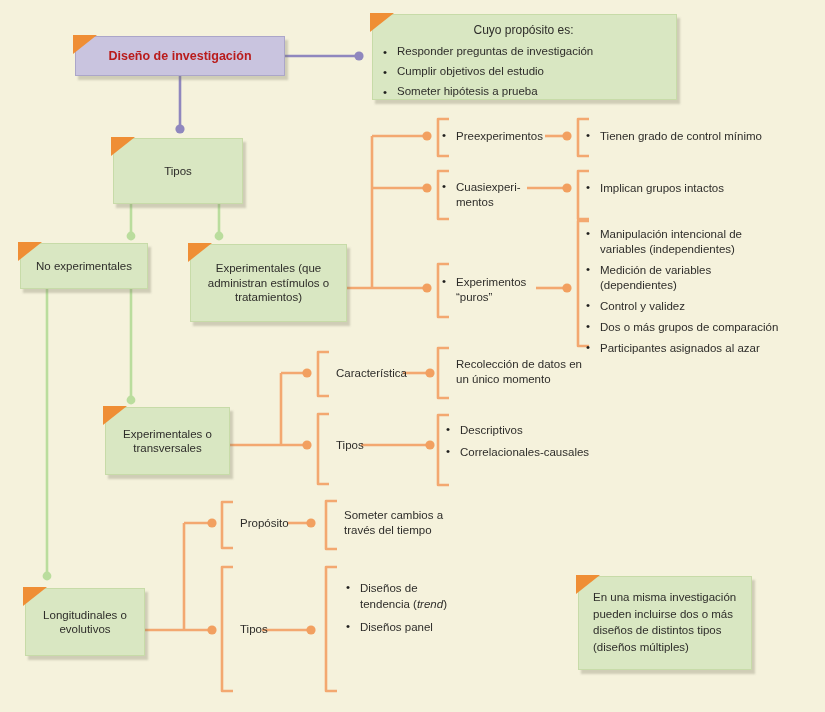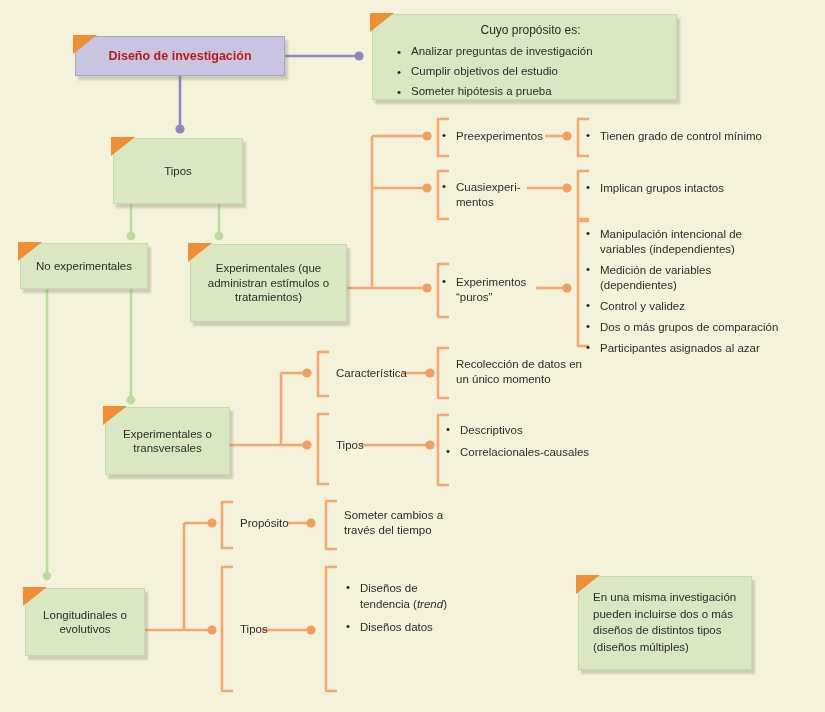--- a/index.html
+++ b/index.html
@@ -17,21 +17,21 @@
     box-shadow:3px 4px 2px rgba(120,118,95,.30);
     font-size:11.5px;line-height:14.5px;box-sizing:border-box;padding:4px 8px;
   }
   .box.purple{background:#C9C4DF;border-color:#ABA6C9;color:#b91c1c;font-weight:bold;font-size:12.5px;}
   .corner::before{
     content:"";position:absolute;top:-2px;left:-3px;width:0;height:0;
     border-top:19px solid #EF8E35;border-right:24px solid transparent;
   }
   .box.block{display:block;text-align:left;}
   
-  .purpose{padding:8px 10px 6px 22px;}
+  .purpose{padding:8px 10px 6px 8px;}
   .purpose .head{text-align:center;font-size:12px;margin:0 0 3px 0;}
   
   .note{padding:12px 10px 8px 14px;line-height:16.5px;}
   
   .label{position:absolute;font-size:11.5px;line-height:15px;}
   .blist{list-style:none;margin:0;padding:0;font-size:11.5px;line-height:15px;}
   .blist li{position:relative;padding-left:16px;margin:0 0 6px 0;}
   .blist li:last-child{margin-bottom:0;}
   .blist li::before{content:"•";position:absolute;left:2px;top:-1px;color:#1E1E1C;}
   .blist.lh20 li{margin:0;line-height:20px;}
@@ -119,21 +119,21 @@
     </g>
   </svg>
 
   <div class="box purple corner" style="left:75px;top:36px;width:210px;height:40px;">
     <span>Diseño de investigación</span>
   </div>
 
   <div class="box block corner purpose" style="left:372px;top:14px;width:305px;height:86px;">
     <div class="head">Cuyo propósito es:</div>
     <ul class="blist lh20">
-      <li>Analizar preguntas de investigación</li>
+      <li>Responder preguntas de investigación</li>
       <li>Cumplir objetivos del estudio</li>
       <li>Someter hipótesis a prueba</li>
     </ul>
   </div>
 
   <div class="box corner" style="left:113px;top:138px;width:130px;height:66px;">
     <span>Tipos</span>
   </div>
 
   <div class="box corner" style="left:20px;top:243px;width:128px;height:46px;">
@@ -197,16 +197,16 @@
   </ul>
 
   <div class="label" style="left:240px;top:516px;text-align:right;">Propósito</div>
   <div class="label" style="left:344px;top:508px;width:105px;">Someter cambios a través del tiempo</div>
 
   <div class="label" style="left:240px;top:622px;">Tipos</div>
   <ul class="blist gap7" style="position:absolute;left:344px;top:580px;width:125px;line-height:16px;">
     <li>
       <span>Diseños de tendencia (</span><em>trend</em><span>)</span>
     </li>
-    <li>Diseños datos</li>
+    <li>Diseños panel</li>
   </ul>
 
 </div>
 
 </body></html>

